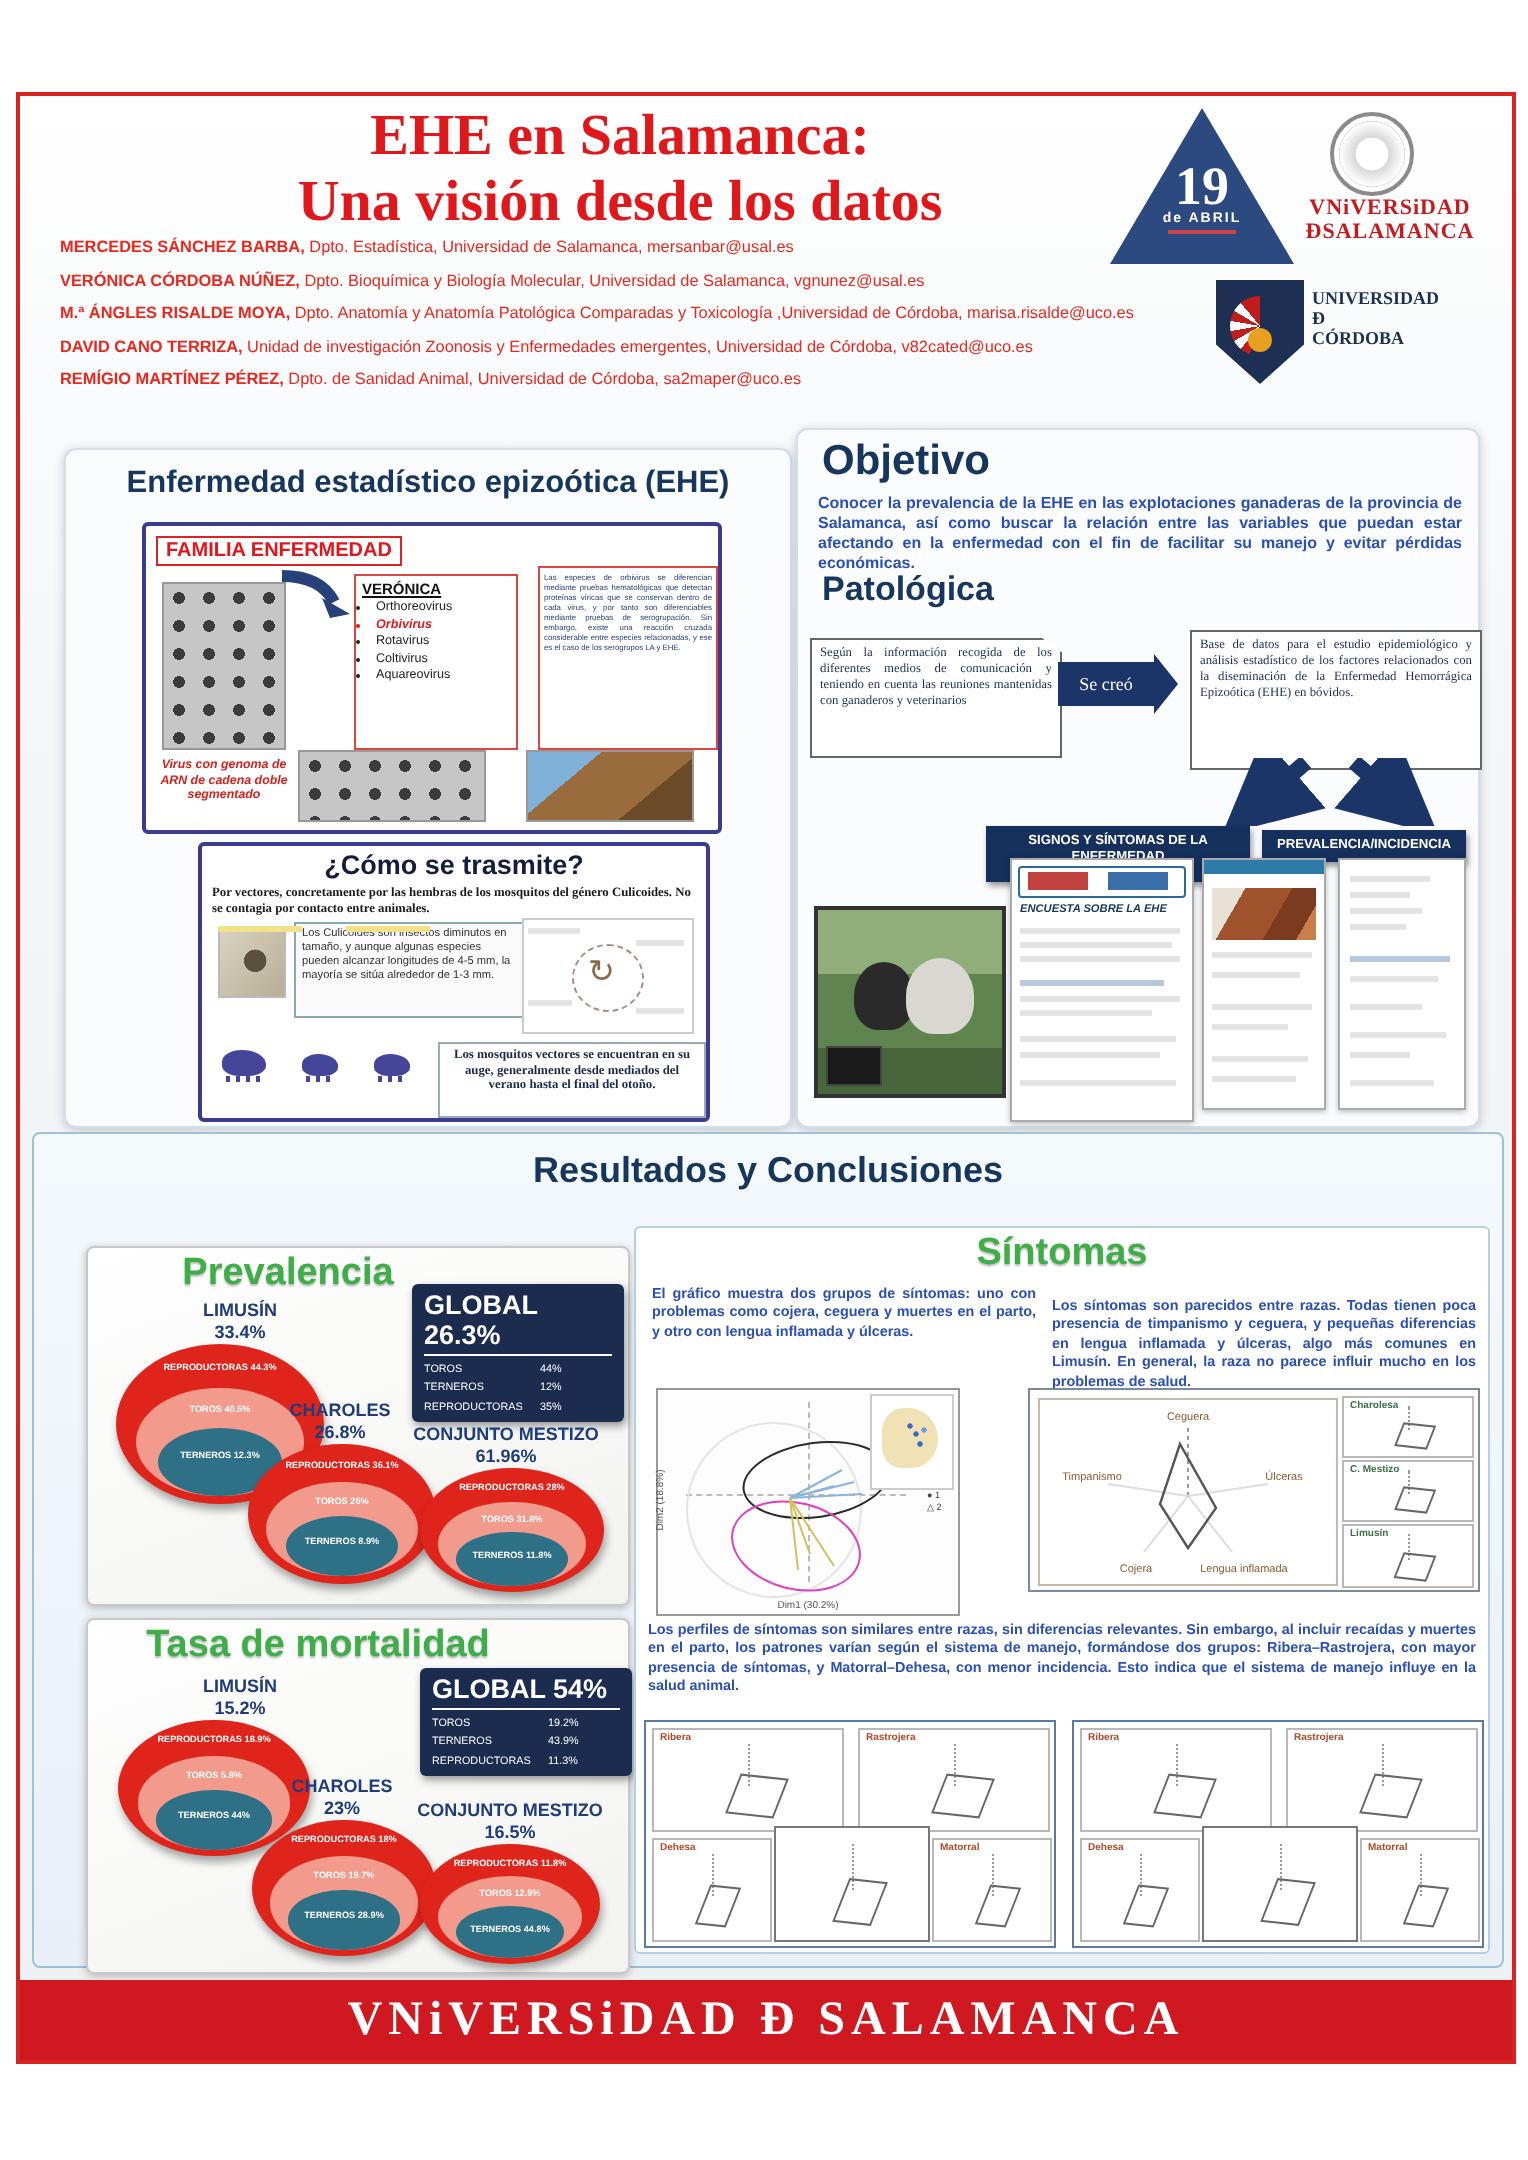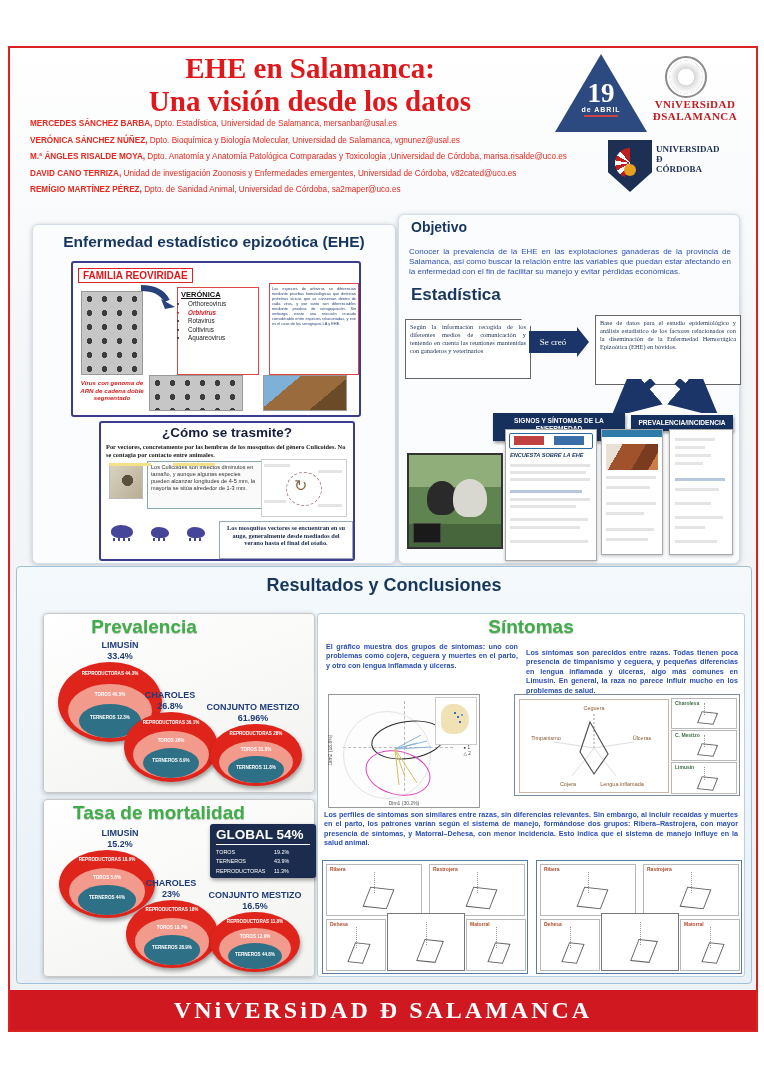--- a/index.html
+++ b/index.html
@@ -69,22 +69,22 @@
   .phl{position:absolute;background:#e4e4e4;height:3px;}
   .phl.hl{background:#f3e18a;}
   #cows-row{left:8px;top:96px;width:104px;height:26px;}
   .cow{position:absolute;background:#45469a;border-radius:45% 55% 40% 40%;}
   .cow::after{content:"";position:absolute;left:10%;bottom:-3px;width:80%;height:3px;
     background:repeating-linear-gradient(90deg,#45469a 0 2px,transparent 2px 5px);}
   #auge-box{left:118px;top:98px;width:126px;height:32px;border:1px solid #9ab;background:#fff;
     font-family:"Liberation Serif",serif;font-weight:bold;font-size:6.4px;line-height:7.6px;
     color:#1a2a4a;text-align:center;padding:2px 3px;}
   
-  #obj-title{left:12px;top:4px;font-size:14px;}
-  #obj-text{left:10px;top:32px;width:322px;color:#2b50b4;font-weight:normal;font-size:8px;
+  #obj-title{left:12px;top:4px;font-size:21px;}
+  #obj-text{left:10px;top:32px;width:322px;color:#2b50b4;font-weight:bold;font-size:8px;
     line-height:10px;text-align:justify;}
   #met-title{left:12px;top:70px;font-size:17px;}
   .met-box{border:1px solid #666;background:#fff;font-family:"Liberation Serif",serif;
     color:#1d3054;font-size:6.4px;line-height:8px;padding:3px 4px;text-align:justify;}
   #met-left{left:6px;top:104px;width:116px;height:52px;clip-path:polygon(0 0,92% 0,100% 12%,100% 100%,0 100%);}
   #met-arrow{left:130px;top:116px;width:48px;height:22px;background:#1b3568;color:#fff;
     font-family:"Liberation Serif",serif;font-size:9px;text-align:center;line-height:22px;}
   #met-arrow::after{content:"";position:absolute;right:-12px;top:-4px;border-left:12px solid #1b3568;
     border-top:15px solid transparent;border-bottom:15px solid transparent;}
   #met-right{left:196px;top:100px;width:136px;height:62px;}
@@ -106,21 +106,21 @@
   #form1{left:202px;top:214px;width:60px;height:124px;}
   #form2{left:270px;top:214px;width:62px;height:124px;}
   .form-band{position:absolute;left:0;top:0;width:100%;height:7px;background:#2e7aa8;}
   .cow-img{position:absolute;left:4px;top:14px;width:52px;height:26px;
     background:linear-gradient(120deg,#e8e2d6 0 25%,#a0522d 25% 60%,#7a3b1e 60% 85%,#c87f4a 85%);}
   
   #resultados{left:6px;top:518px;width:734px;height:416px;border:1px solid #9fc0d8;border-radius:4px;
     background:linear-gradient(180deg,#f4f9fc,#e8f0f6);}
   #res-title{left:0;top:8px;width:100%;text-align:center;font-size:18px;color:#17365c;font-weight:800;}
   .res-card{background:linear-gradient(160deg,#ffffff,#f2f2f0);border:1px solid #c8c8c8;border-radius:4px;
-    box-shadow:0 1px 4px rgba(0,0,0,.25);}
+    box-shadow:0 1px 4px rgba(0,0,0,.25);margin-top:10px;}
   #prev-card{left:26px;top:46px;width:270px;height:178px;}
   #mort-card{left:26px;top:232px;width:270px;height:176px;}
   .green-title{color:#3fae49;font-weight:800;font-size:19px;text-shadow:0 1px 1px rgba(0,0,0,.25);}
   .race-label{text-align:center;color:#1f3d7a;font-weight:800;font-size:9px;line-height:11px;}
   .egroup{position:absolute;}
   .ering{position:absolute;border-radius:50%;}
   .er-out{left:0;top:0;width:100%;height:100%;background:#df241b;box-shadow:1px 3px 4px rgba(0,0,0,.35);}
   .er-mid{left:10%;top:27%;width:80%;height:68%;background:#f29a8c;}
   .er-in{left:20%;top:52%;width:60%;height:43%;background:#2e7086;}
   .elab{position:absolute;width:100%;text-align:center;color:#fff;font-weight:800;font-size:4.6px;}
@@ -188,31 +188,31 @@
     <div class="uco-fan"></div>
   </div>
   <div class="abs uco-text">
     <div>UNIVERSIDAD</div>
     <div>Ð</div>
     <div>CÓRDOBA</div>
   </div>
 
   <div class="abs authors">
     <div class="author-line"><b>MERCEDES SÁNCHEZ BARBA,</b><span> Dpto. Estadística, Universidad de Salamanca, mersanbar@usal.es</span></div>
-    <div class="author-line"><b>VERÓNICA SÁNCHEZ NÚÑEZ,</b><span> Dpto. Bioquímica y Biología Molecular, Universidad de Salamanca, vgnunez@usal.es</span></div>
+    <div class="author-line"><b>VERÓNICA CÓRDOBA NÚÑEZ,</b><span> Dpto. Bioquímica y Biología Molecular, Universidad de Salamanca, vgnunez@usal.es</span></div>
     <div class="author-line"><b>M.ª ÁNGLES RISALDE MOYA,</b><span> Dpto. Anatomía y Anatomía Patológica Comparadas y Toxicología ,Universidad de Córdoba, marisa.risalde@uco.es</span></div>
     <div class="author-line"><b>DAVID CANO TERRIZA,</b><span> Unidad de investigación Zoonosis y Enfermedades emergentes, Universidad de Córdoba, v82cated@uco.es</span></div>
     <div class="author-line"><b>REMÍGIO MARTÍNEZ PÉREZ,</b><span> Dpto. de Sanidad Animal, Universidad de Córdoba, sa2maper@uco.es</span></div>
   </div>
 
   <div id="left-card" class="abs card">
     <div id="ehe-title" class="abs h2">Enfermedad estadístico epizoótica (EHE)</div>
 
     <div id="familia-box" class="abs wavy">
-      <div class="abs familia-label">FAMILIA  REOVIRIDAE</div>
+      <div class="abs familia-label">FAMILIA  ENFERMEDAD</div>
       <div id="em1" class="abs em"></div>
       <svg class="abs curve-arrow" viewBox="0 0 40 26">
         <path d="M4 3 C 18 3, 26 8, 30 16" stroke="#27417a" stroke-width="6" fill="none"></path>
         <path d="M24 14 L38 22 L28 24 z" fill="#27417a"></path>
       </svg>
       <div id="generos-box" class="abs">
         <div class="generos-title">VERÓNICA</div>
         <ul class="generos-list">
           <li>Orthoreovirus</li>
           <li class="orbi">Orbivirus</li>
@@ -247,21 +247,21 @@
         <div class="cow" style="left:42px;top:8px;width:18px;height:11px;"></div>
         <div class="cow" style="left:78px;top:8px;width:18px;height:11px;"></div>
       </div>
       <div id="auge-box" class="abs">Los mosquitos vectores se encuentran en su auge, generalmente desde mediados del verano hasta el final del otoño.</div>
     </div>
   </div>
 
   <div id="right-card" class="abs card">
     <div id="obj-title" class="abs h2">Objetivo</div>
     <div id="obj-text" class="abs">Conocer la prevalencia de la EHE en las explotaciones ganaderas de la provincia de Salamanca, así como buscar la relación entre  las variables que puedan estar afectando en la enfermedad con el fin de facilitar su manejo y evitar pérdidas económicas.</div>
-    <div id="met-title" class="abs h2">Estadística</div>
+    <div id="met-title" class="abs h2">Patológica</div>
 
     <div id="met-left" class="abs met-box">Según la información recogida de los diferentes medios de comunicación y teniendo en cuenta las reuniones mantenidas con ganaderos y veterinarios</div>
     <div id="met-arrow" class="abs">Se creó</div>
     <div id="met-right" class="abs met-box">Base de datos para el estudio epidemiológico y análisis estadístico de los factores relacionados con la diseminación de la Enfermedad Hemorrágica Epizoótica (EHE) en bóvidos.</div>
 
     <svg id="v-arrows" class="abs" viewBox="0 0 120 34">
       <defs>
         <marker id="ah" markerWidth="6" markerHeight="6" refX="4" refY="3" orient="auto">
           <path d="M0,0 L6,3 L0,6 z" fill="#1b3568"></path>
         </marker>
@@ -330,20 +330,35 @@
         <div>LIMUSÍN</div>
         <div>33.4%</div>
       </div>
       <div class="egroup" style="left:14px;top:48px;width:104px;height:80px;">
         <div class="ering er-out"></div>
         <div class="ering er-mid"></div>
         <div class="ering er-in"></div>
         <span class="elab el1">REPRODUCTORAS  44.3%</span>
         <span class="elab el2">TOROS  40.5%</span>
         <span class="elab el3">TERNEROS  12.3%</span>
+      </div>
+      <div class="gbox" style="left:162px;top:18px;width:94px;">
+        <div class="gtitle">GLOBAL 26.3%</div>
+        <div class="grow">
+            <span class="gk">TOROS</span>
+            <span>44%</span>
+          </div>
+        <div class="grow">
+            <span class="gk">TERNEROS</span>
+            <span>12%</span>
+          </div>
+        <div class="grow">
+            <span class="gk">REPRODUCTORAS</span>
+            <span>35%</span>
+          </div>
       </div>
       <div class="abs race-label" style="left:70px;top:76px;width:112px;">
         <div>CHAROLES</div>
         <div>26.8%</div>
       </div>
       <div class="egroup" style="left:80px;top:98px;width:94px;height:70px;">
         <div class="ering er-out"></div>
         <div class="ering er-mid"></div>
         <div class="ering er-in"></div>
         <span class="elab el1">REPRODUCTORAS  36.1%</span>

